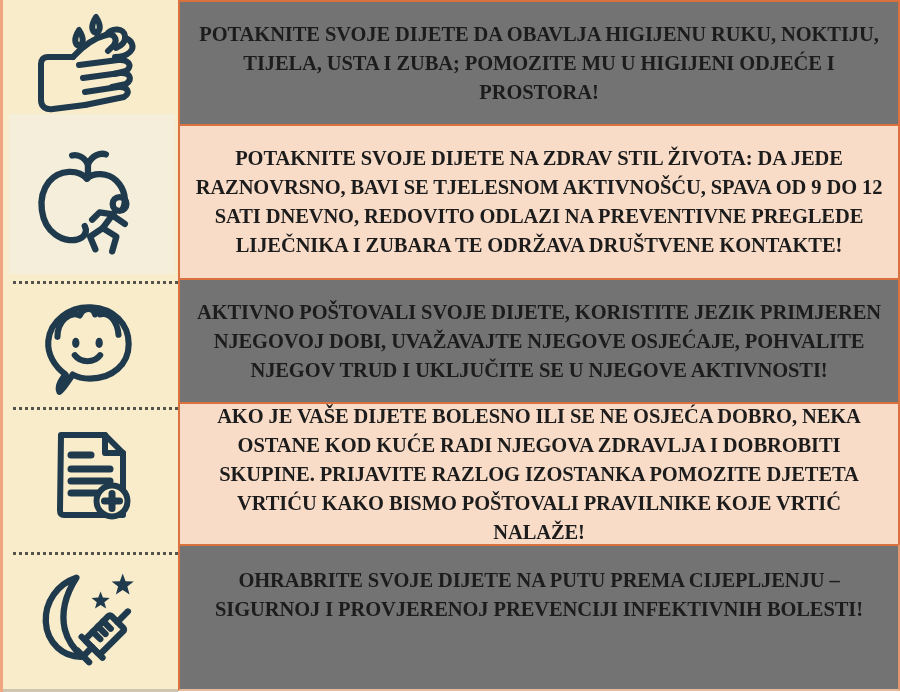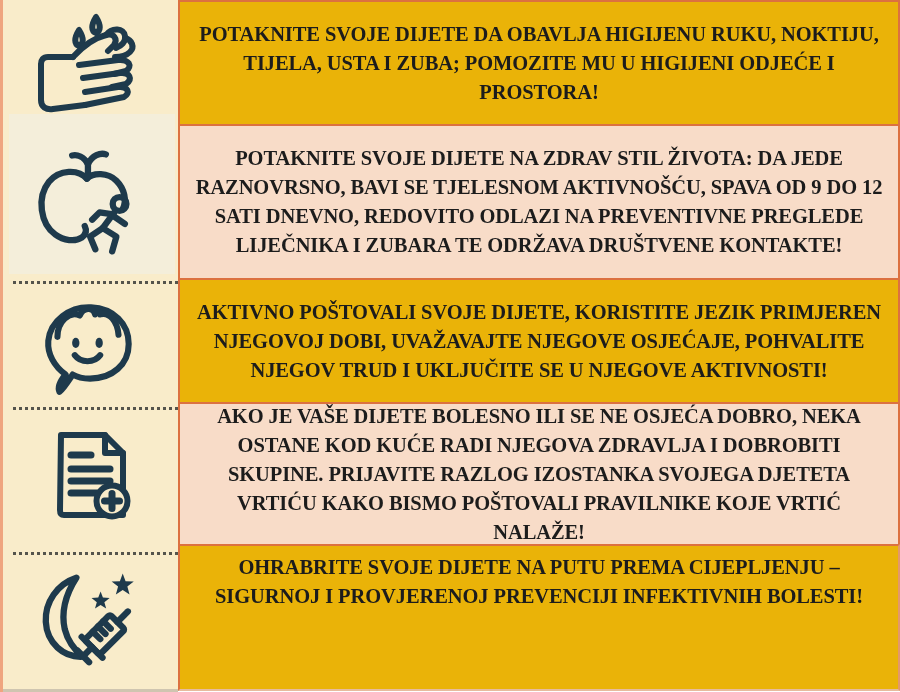--- a/index.html
+++ b/index.html
@@ -62,29 +62,29 @@
     margin-top:-2.5px;
     display:flex;align-items:center;justify-content:center;
     text-align:center;
     padding:2px 12px;
     font-weight:bold;
     font-size:20.5px;line-height:29px;
     color:var(--text);
     letter-spacing:-0.1px;
   }
   .block:first-child{margin-top:0;}
-  .block.white{background:#eab308;text-align:center;}
+  .block.white{background:#737373;text-align:center;}
   .block.peach{background:var(--peach);}
   .block:nth-child(1){height:126px;}
   .block:nth-child(2){height:157px;}
   .block:nth-child(3){height:126px;}
   .block:nth-child(4){height:145px;}
   .block:nth-child(5){
     height:146.5px;
-    align-items:flex-start;padding-top:7px;
+    align-items:flex-start;padding-top:20px;
     border-bottom-color:var(--orange-light);
     border-right-color:#e2986c;
   }
   .block p{margin:0;}
 </style>
 </head>
 <body>
 
 <div class="edge-left"></div>
 
@@ -172,20 +172,20 @@
 
   <div class="block peach">
     <p>POTAKNITE SVOJE DIJETE NA ZDRAV STIL ŽIVOTA: DA JEDE RAZNOVRSNO, BAVI SE TJELESNOM AKTIVNOŠĆU, SPAVA OD 9 DO 12 SATI DNEVNO, REDOVITO ODLAZI NA PREVENTIVNE PREGLEDE LIJEČNIKA I ZUBARA TE ODRŽAVA DRUŠTVENE KONTAKTE!</p>
   </div>
 
   <div class="block white">
     <p>AKTIVNO POŠTOVALI SVOJE DIJETE, KORISTITE JEZIK PRIMJEREN NJEGOVOJ DOBI, UVAŽAVAJTE NJEGOVE OSJEĆAJE, POHVALITE NJEGOV TRUD I UKLJUČITE SE U NJEGOVE AKTIVNOSTI!</p>
   </div>
 
   <div class="block peach">
-    <p>AKO JE VAŠE DIJETE BOLESNO ILI SE NE OSJEĆA DOBRO, NEKA OSTANE KOD KUĆE RADI NJEGOVA ZDRAVLJA I DOBROBITI SKUPINE. PRIJAVITE RAZLOG IZOSTANKA SVOJEGA DJETETA VRTIĆU KAKO BISMO POŠTOVALI PRAVILNIKE KOJE VRTIĆ NALAŽE!</p>
+    <p>AKO JE VAŠE DIJETE BOLESNO ILI SE NE OSJEĆA DOBRO, NEKA OSTANE KOD KUĆE RADI NJEGOVA ZDRAVLJA I DOBROBITI SKUPINE. PRIJAVITE RAZLOG IZOSTANKA POMOZITE DJETETA VRTIĆU KAKO BISMO POŠTOVALI PRAVILNIKE KOJE VRTIĆ NALAŽE!</p>
   </div>
 
   <div class="block white">
     <p>OHRABRITE SVOJE DIJETE NA PUTU PREMA CIJEPLJENJU – SIGURNOJ I PROVJERENOJ PREVENCIJI INFEKTIVNIH BOLESTI!</p>
   </div>
 
 </div>
 
 </body></html>

